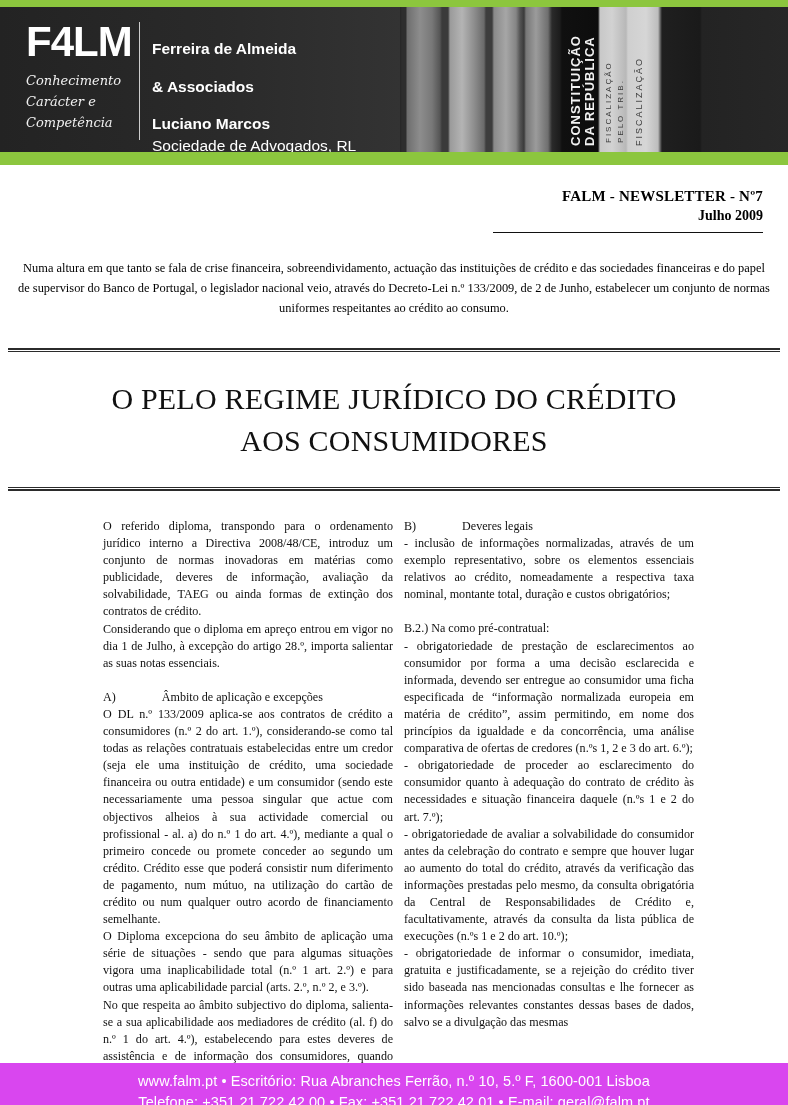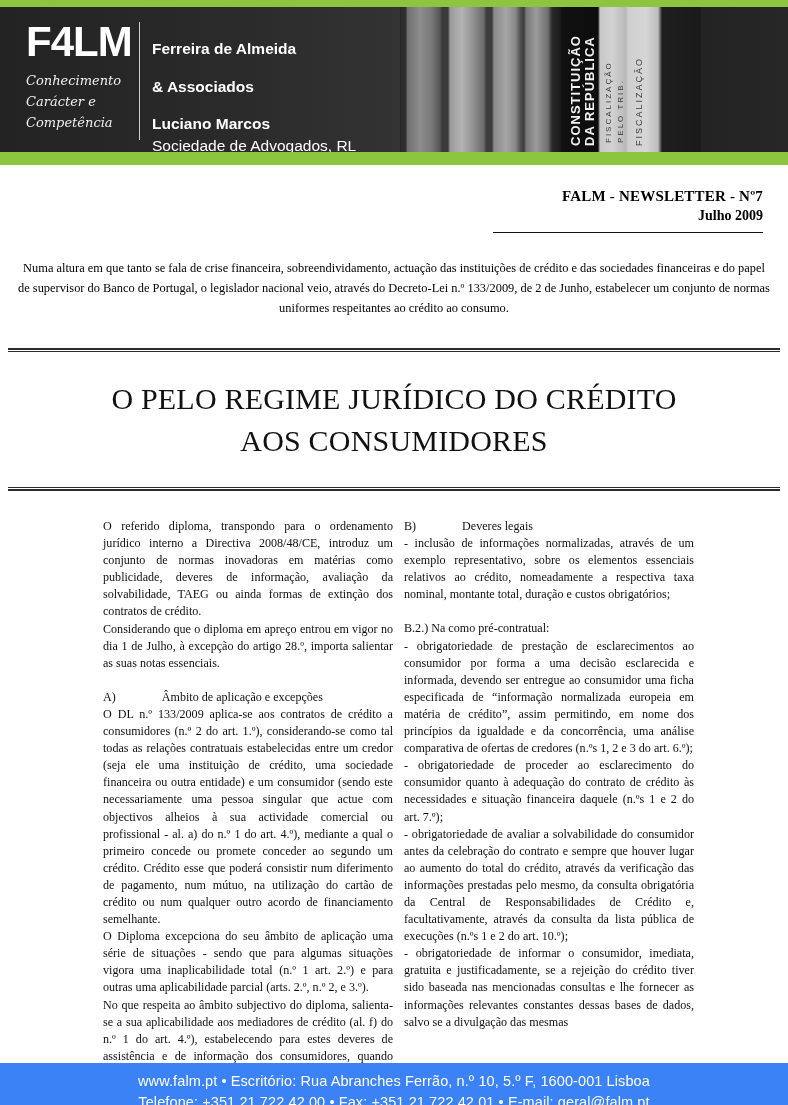--- a/index.html
+++ b/index.html
@@ -217,21 +217,21 @@
   .col-right { left: 404px; }
   .col p { margin: 0; }
   .col p.gap { margin-top: 17px; }
   .sec-head .tab { display: inline-block; width: 46px; }
 
   
   .footer {
     position: absolute;
     left: 0; top: 1063px;
     width: 788px; height: 42px;
-    background: #3b82f6;
+    background: #d946ef;
     overflow: hidden;
   }
   .footer-line {
     text-align: center;
     color: #ffffff;
     font-family: "Liberation Sans", sans-serif;
     font-size: 14.5px;
     line-height: 21px;
     letter-spacing: 0.1px;
   }

